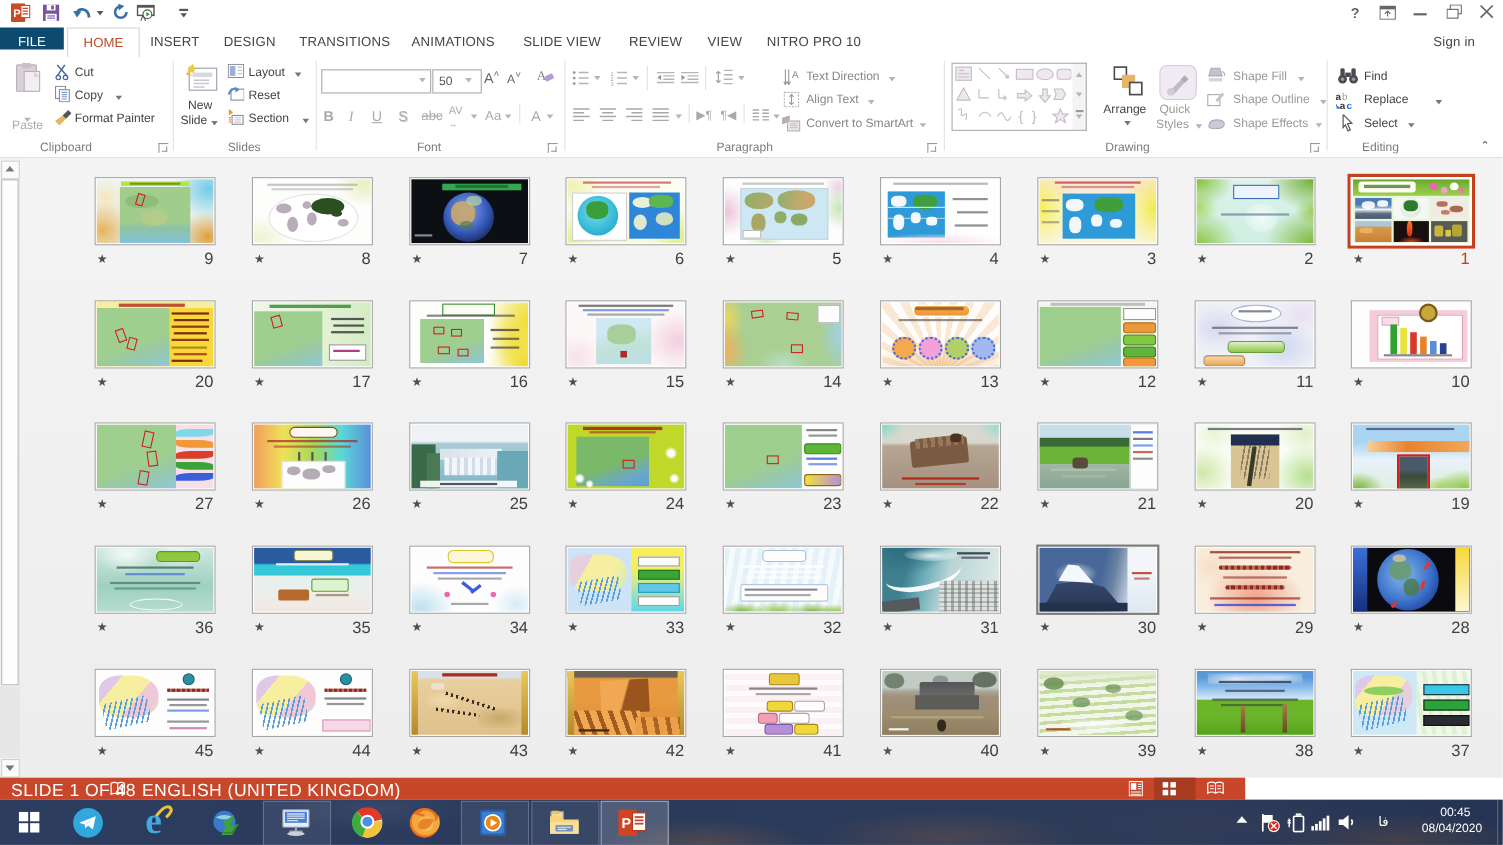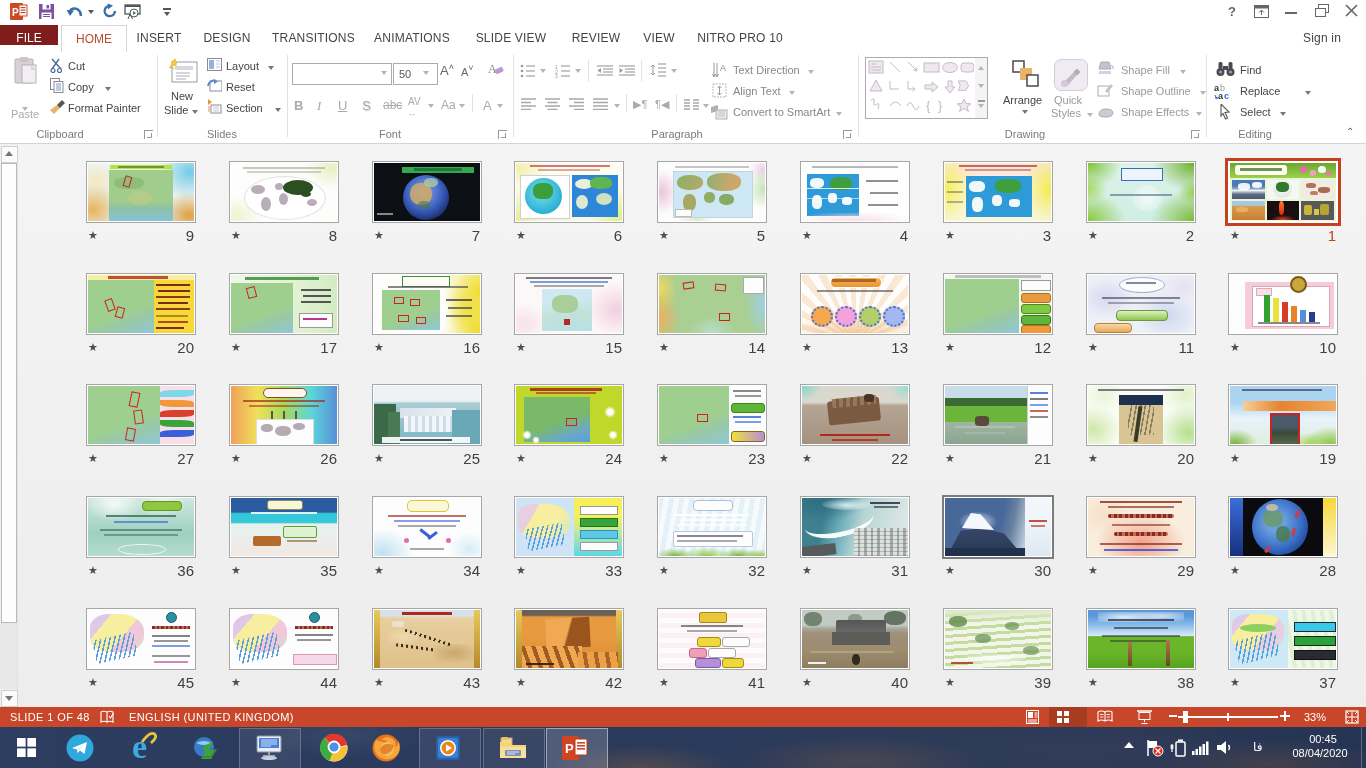--- a/index.html
+++ b/index.html
@@ -5,42 +5,42 @@
 html,body{margin:0;padding:0;width:1366px;height:768px;overflow:hidden;font-family:"Liberation Sans",sans-serif;}
 .a{position:absolute;}
 #root{position:absolute;left:0;top:0;width:1366px;height:768px;background:#fff;}
 
 #titlebar{left:0;top:0;width:1366px;height:25px;background:#fff;}
 #title{left:0;top:5px;width:1366px;text-align:center;font-size:12px;color:#444;}
 .wc{position:absolute;top:4px;color:#666;font-size:12px;}
 
 #tabrow{left:0;top:25px;width:1366px;height:27px;background:#fff;}
 .tab{position:absolute;top:0;height:27px;line-height:27px;font-size:12px;color:#444;letter-spacing:.2px;}
-#filetab{left:0;top:0;width:58px;height:20px;background:#7f1d1d;color:#fff;text-align:center;line-height:26px;font-size:12px;}
+#filetab{left:0;top:0;width:58px;height:20px;background:#0c4a6e;color:#fff;text-align:center;line-height:26px;font-size:12px;}
 #hometab{left:61px;top:0;width:64px;height:27px;background:#fff;border:1px solid #d5d5d5;border-bottom:none;color:#c04a2a;text-align:center;line-height:26px;font-size:12px;}
 
 #ribbon{left:0;top:52px;width:1366px;height:91px;background:#fff;border-bottom:1px solid #d4d4d4;}
 .gdiv{position:absolute;top:3px;width:1px;height:82px;background:#e2e2e2;}
 .glabel{position:absolute;top:76px;font-size:11px;color:#7b7b7b;text-align:center;}
 .dlg{position:absolute;top:78px;width:8px;height:8px;border-left:1px solid #9a9a9a;border-top:1px solid #9a9a9a;}
 .dlg:after{content:"";position:absolute;left:2px;top:2px;width:4px;height:4px;border-right:1.5px solid #9a9a9a;border-bottom:1.5px solid #9a9a9a;}
 .rt{position:absolute;font-size:11px;color:#444;white-space:nowrap;}
 .rtg{position:absolute;font-size:11px;color:#aaa;white-space:nowrap;}
 .car{position:absolute;width:0;height:0;border-left:3px solid transparent;border-right:3px solid transparent;border-top:4px solid #777;}
 .carg{position:absolute;width:0;height:0;border-left:3px solid transparent;border-right:3px solid transparent;border-top:4px solid #b5b5b5;}
 
 #content{left:0;top:144px;width:1366px;height:563px;background:linear-gradient(180deg,#f4f4f4,#ededed);}
 #lscroll{left:0;top:0;width:17px;height:563px;background:#f1f1f1;border-right:1px solid #e3e3e3;}
 .th{position:absolute;width:108px;height:60px;border:1px solid #a6a6a6;background:#fff;}
 .in{position:absolute;left:1px;top:1px;width:106px;height:58px;overflow:hidden;}
 .in b,.in i{position:absolute;display:block;font-style:normal;font-weight:normal;}
 .st{position:absolute;width:14px;font-size:11px;color:#4f4f4f;}
 .num{position:absolute;width:108px;text-align:right;font-size:15px;color:#404040;}
 
-#status{left:0;top:707px;width:1366px;height:20px;background:#c8472a;color:#fff;font-size:11px;}
+#status{left:0;top:707px;width:1132px;height:20px;background:#c8472a;color:#fff;font-size:16px;}
 
 #task{left:0;top:727px;width:1366px;height:41px;background:linear-gradient(90deg,#2c3c5e,#293a5c 40%,#2b3a58 70%,#253352);overflow:hidden;}
 .tbtn{position:absolute;top:1px;width:60px;height:39px;background:rgba(255,255,255,.07);border:1px solid rgba(255,255,255,.22);}
 .tray{position:absolute;color:#fff;font-size:11px;}
 </style>
 </head>
 <body>
 <div id="root">
 
 <div class="a" id="titlebar">

